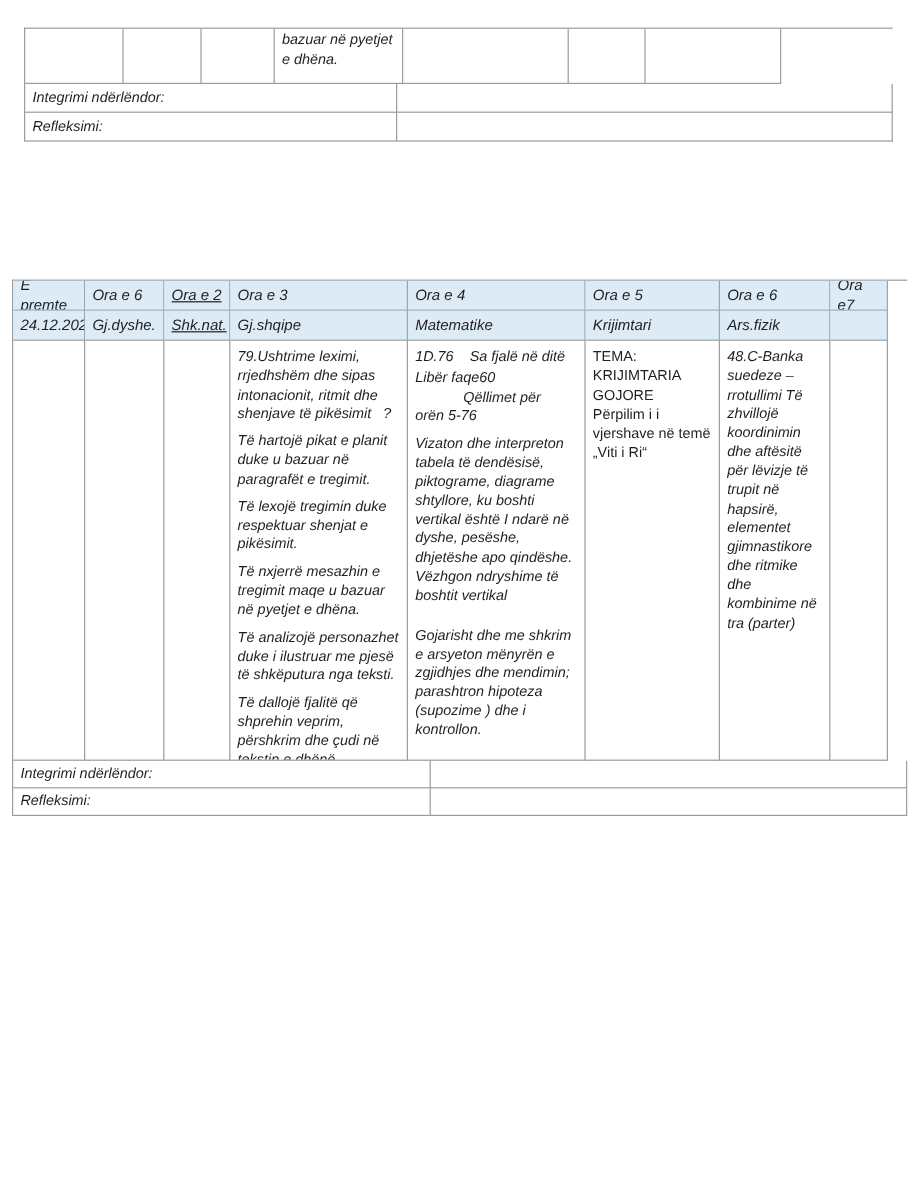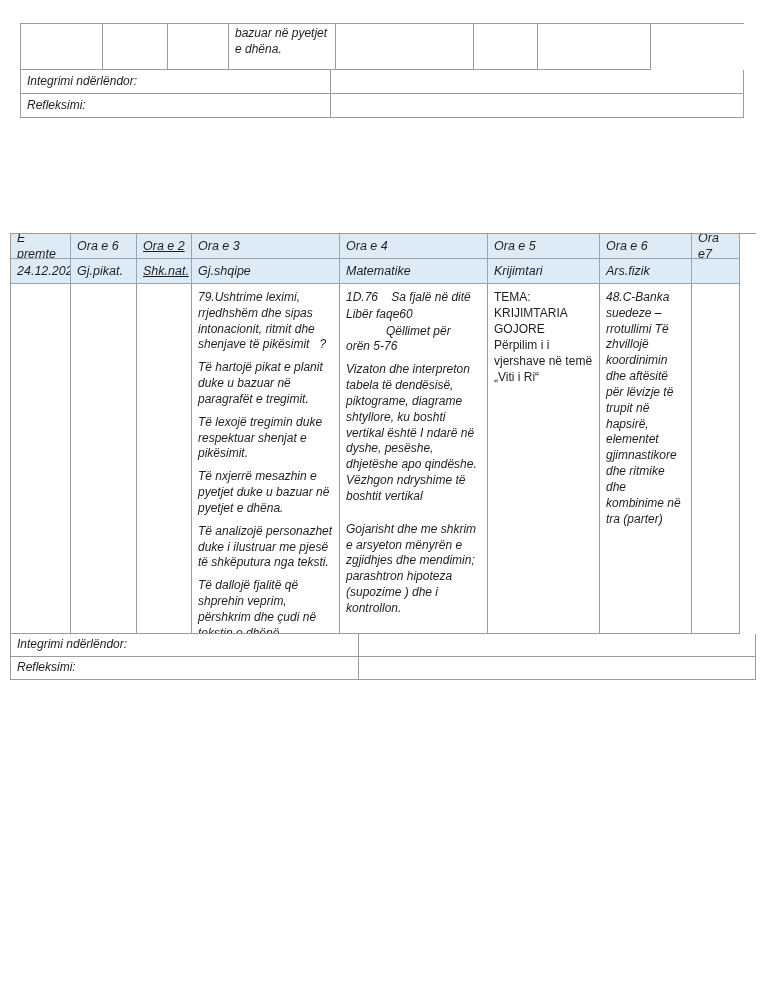--- a/index.html
+++ b/index.html
@@ -70,37 +70,37 @@
     <div class="cell t2c1 it">Ora e 6</div>
     <div class="cell t2c2 it">Ora e 2</div>
     <div class="cell t2c3 it">Ora e 3</div>
     <div class="cell t2c4 it">Ora e 4</div>
     <div class="cell t2c5 it">Ora e 5</div>
     <div class="cell t2c6 it">Ora e 6</div>
     <div class="cell t2c7 it">Ora e7</div>
   </div>
   <div class="row hdr">
     <div class="cell t2c0 it">24.12.2021</div>
-    <div class="cell t2c1 it">Gj.pikat.</div>
+    <div class="cell t2c1 it">Gj.dyshe.</div>
     <div class="cell t2c2 it">Shk.nat.</div>
     <div class="cell t2c3 it">Gj.shqipe</div>
     <div class="cell t2c4 it">Matematike</div>
     <div class="cell t2c5 it">Krijimtari</div>
     <div class="cell t2c6 it">Ars.fizik</div>
     <div class="cell t2c7 it"></div>
   </div>
   <div class="row body-row">
     <div class="cell t2c0"></div>
     <div class="cell t2c1"></div>
     <div class="cell t2c2"></div>
     <div class="cell t2c3 lesson it">
       <p class="prewrap">79.Ushtrime leximi, rrjedhshëm dhe sipas intonacionit, ritmit dhe shenjave të pikësimit   ?</p>
       <p>Të hartojë pikat e planit duke u bazuar në paragrafët e tregimit.</p>
       <p>Të lexojë tregimin duke respektuar shenjat e pikësimit.</p>
-      <p>Të nxjerrë mesazhin e pyetjet duke u bazuar në pyetjet e dhëna.</p>
+      <p>Të nxjerrë mesazhin e tregimit maqe u bazuar në pyetjet e dhëna.</p>
       <p>Të analizojë personazhet duke i ilustruar me pjesë të shkëputura nga teksti.</p>
       <p>Të dallojë fjalitë që shprehin veprim, përshkrim dhe çudi në tekstin e dhënë.</p>
     </div>
     <div class="cell t2c4 lesson it">
       <p class="prewrap tight">1D.76    Sa fjalë në ditë</p>
       <p class="tight">Libër faqe60</p>
       <p class="prewrap">            Qëllimet për
 orën 5-76</p>
       <p>Vizaton dhe interpreton tabela të dendësisë, piktograme, diagrame shtyllore, ku boshti vertikal është I ndarë në dyshe, pesëshe, dhjetëshe apo qindëshe. Vëzhgon ndryshime të boshtit vertikal</p>
       <p class="gap-top">Gojarisht dhe me shkrim e arsyeton mënyrën e zgjidhjes dhe mendimin; parashtron hipoteza (supozime ) dhe i kontrollon.</p>

